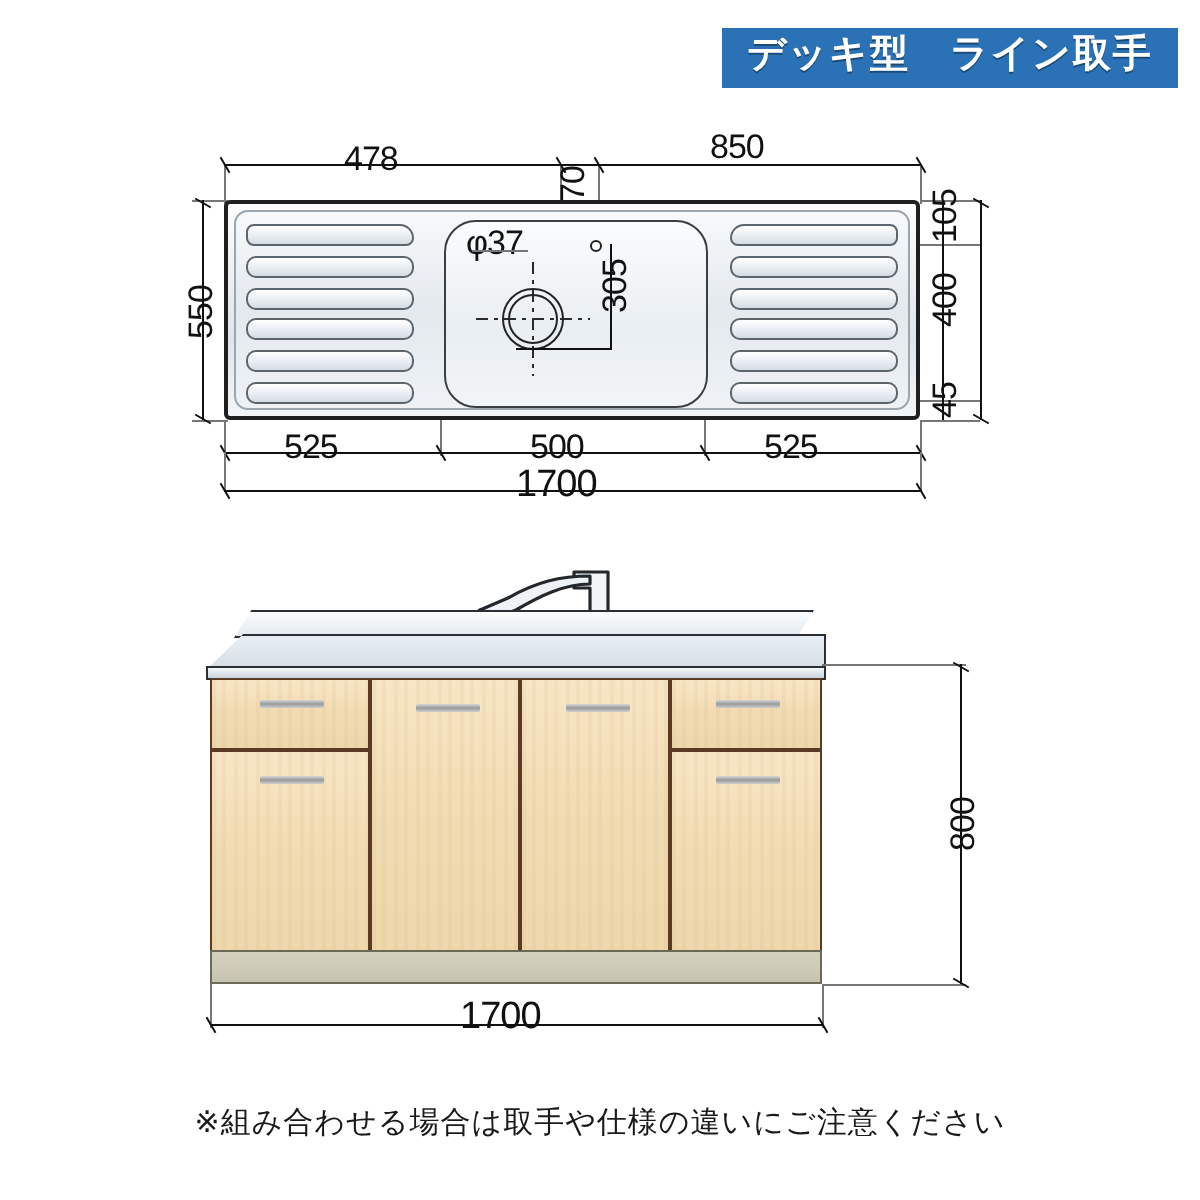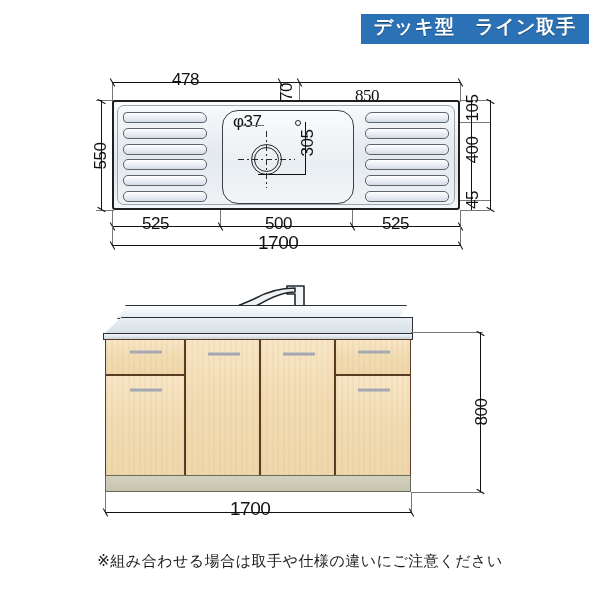--- a/index.html
+++ b/index.html
@@ -275,21 +275,21 @@
   <div class="tick" style="left:108px; top:82px;"></div>
   <div class="tick" style="left:276px; top:82px;"></div>
   <div class="dimtext" style="left:172px; top:70px;">478</div>
 
   <div class="dline h" style="left:280px; top:82px; width:19px;"></div>
   <div class="dimtext vert" style="left:272px; top:82px; width:30px; text-align:center;">70</div>
 
   <div class="dline h" style="left:299px; top:82px; width:161px;"></div>
   <div class="tick" style="left:295px; top:82px;"></div>
   <div class="tick" style="left:456px; top:82px;"></div>
-  <div class="dimtext" style="left:355px; top:86px;font-family:Liberation Serif, serif;">850</div>
+  <div class="dimtext" style="left:355px; top:64px;">850</div>
 
   <div class="ext h" style="left:96px; top:100px; width:18px;"></div>
   <div class="ext h" style="left:96px; top:210px; width:18px;"></div>
   <div class="dline v" style="left:101px; top:100px; height:110px;"></div>
   <div class="tick vt" style="left:97px; top:101px;"></div>
   <div class="tick vt" style="left:97px; top:209px;"></div>
   <div class="dimtext vert" style="left:80px; top:146px; width:42px; text-align:center;">550</div>
 
   <div id="sink-body">
     <div id="sink-inner"></div>

